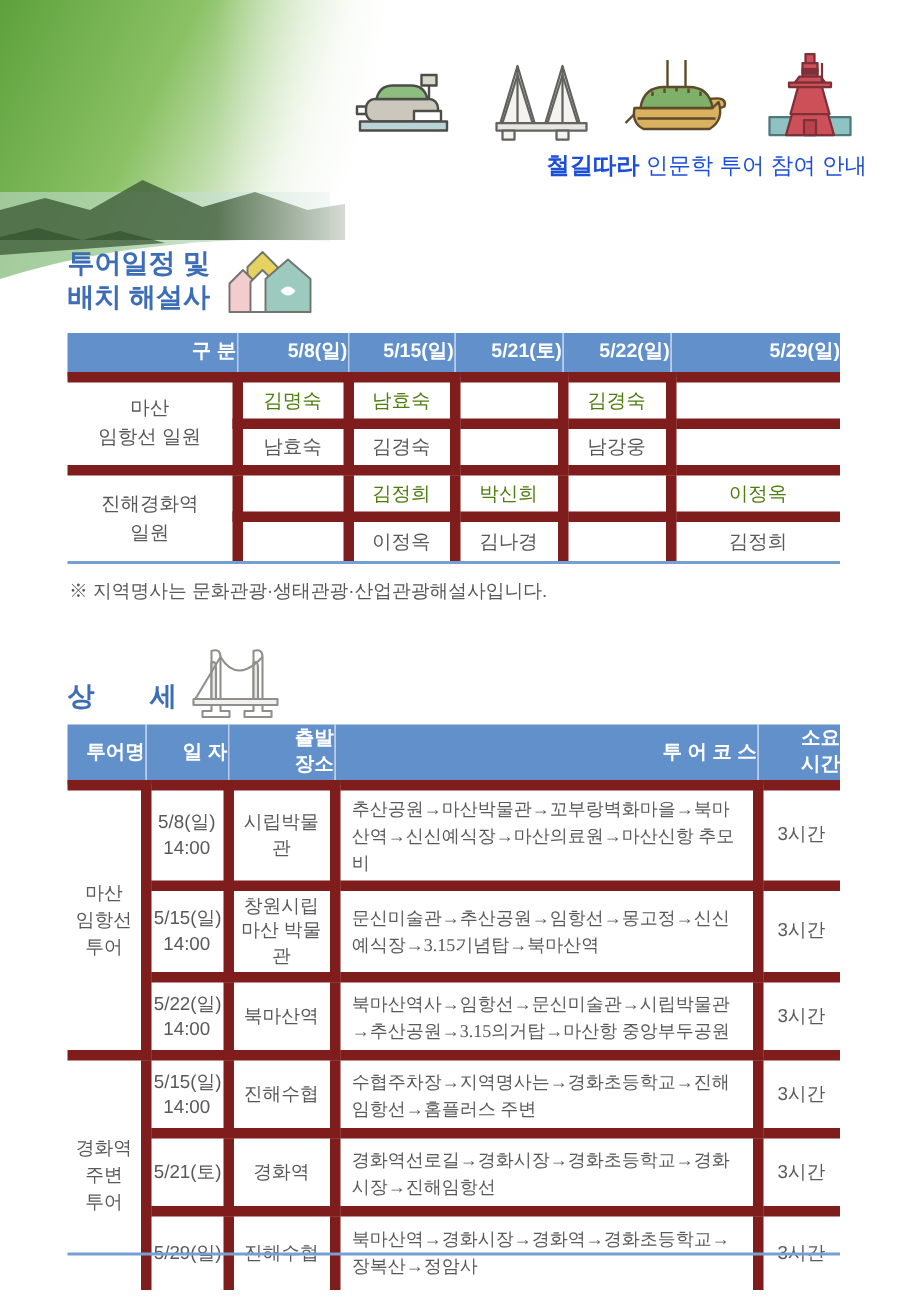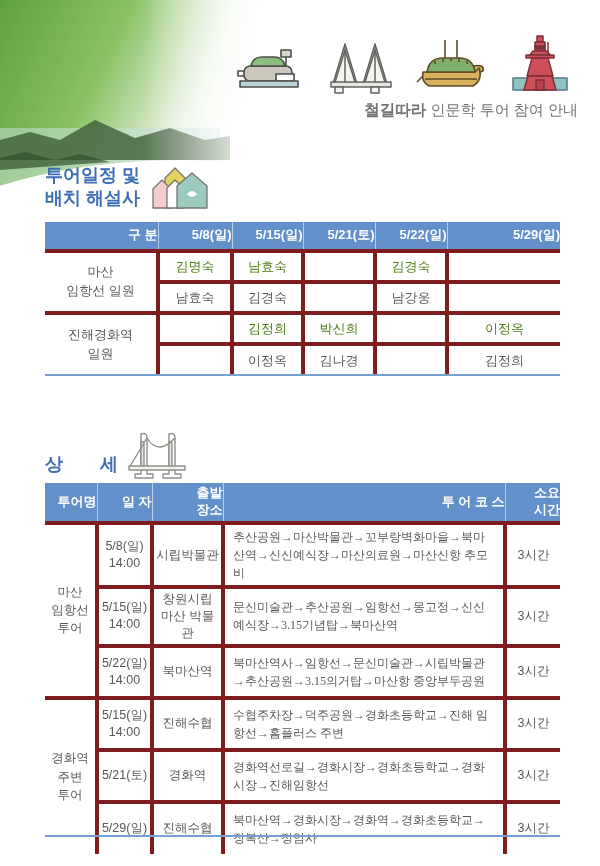--- a/index.html
+++ b/index.html
@@ -16,35 +16,35 @@
     display:flex; justify-content:space-between; align-items:flex-end;
   }
   
   .title-block { position:absolute; top:96px; left:250px; width:330px; text-align:right; }
   .title-row { display:flex; justify-content:flex-end; align-items:center; gap:9px; }
   .eyebrow { font-size:11.5px; line-height:1.35; color:#20415e; text-align:right; white-space:pre-line; font-weight:bold; }
   .big-title { font-size:27px; font-weight:bold; letter-spacing:-0.5px; white-space:nowrap; }
   .big-title .green { color:#3fa757; }
   .big-title .navy { color:#20415e; }
   .big-title .dot { color:#20415e; font-size:18px; vertical-align:4px; }
-  .subtitle { margin-top:4px; font-size:15px; color:#737373; padding-right:2px; }
+  .subtitle { margin-top:4px; font-size:15px; color:#1d4ed8; padding-right:2px; }
   .subtitle b { font-size:15.5px; }
   
   .sec-head { position:absolute; left:45px; display:flex; align-items:flex-start; gap:9px; }
   .sec-title { color:#3c6db6; font-weight:bold; font-size:18px; line-height:1.3; white-space:pre-line; }
   .s2-line1 { word-spacing:32px; }
   
   table { border-collapse:collapse; border:1px hidden; table-layout:fixed; position:absolute; left:45px; }
   th {
     background:#6290cb; color:#ffffff; font-weight:bold; font-size:13px;
     border-right:1px solid rgba(255,255,255,0.55); white-space:pre-line; line-height:1.3;text-align:right;
   }
   th:last-child { border-right:none; }
   td {
-    border:4px solid #7f1d1d; text-align:center; color:#5a5858; font-size:13px;
+    border:7px solid #7f1d1d; text-align:center; color:#5a5858; font-size:13px;
     white-space:pre-line; line-height:1.35; padding:2px;
   }
   #table1 { top:222px; width:515px; }
   #table1 thead tr { height:29px; }
   #table1 tbody tr { height:31px; }
   #table1 td.name-blue { color:#4d7c0f; }
   #table2 { top:483px; width:515px; }
   #table2 thead tr { height:40px;margin-left:48px; }
   #table2 tbody tr { height:52px; }
   #table2 td { font-size:12.5px; }
@@ -219,20 +219,21 @@
         <td></td>
         <td>이정옥</td>
         <td>김나경</td>
         <td></td>
         <td>김정희</td>
       </tr>
     </tbody>
   </table>
   <div class="strong-rule" style="top:374px;"></div>
 
+  <div class="note">※ 지역명사는 문화관광·생태관광·산업관광해설사입니다.</div>
 
   <div class="sec-head" style="top:430px;">
     <div class="sec-title">
       <div class="s2-line1">상 세</div>
       <div>투어일정</div>
     </div>
     <span class="icon">
       <svg width="62" height="52" viewBox="0 0 62 52">
         <g stroke="#8f8f8b" stroke-width="1.4" fill="#ffffff" stroke-linejoin="round">
           <path d="M14,4 Q20,2 20,8 L20,44 L26,44 L26,48 L8,48 L8,44 L14,44 Z"></path>
@@ -292,21 +293,21 @@
         <td class="course">북마산역사→임항선→문신미술관→시립박물관→추산공원→3.15의거탑→마산항 중앙부두공원</td>
         <td>3시간</td>
       </tr>
       <tr>
         <td rowspan="3" class="glabel">경화역
 주변
 투어</td>
         <td>5/15(일)
 14:00</td>
         <td>진해수협</td>
-        <td class="course">수협주차장→덕주공원→경화초등학교→진해 임항선→홈플러스 주변</td>
+        <td class="course">수협주차장→지역명사는→경화초등학교→진해 임항선→홈플러스 주변</td>
         <td>3시간</td>
       </tr>
       <tr>
         <td>5/21(토)</td>
         <td>경화역</td>
         <td class="course">경화역선로길→경화시장→경화초등학교→경화시장→진해임항선</td>
         <td>3시간</td>
       </tr>
       <tr>
         <td>5/29(일)</td>

